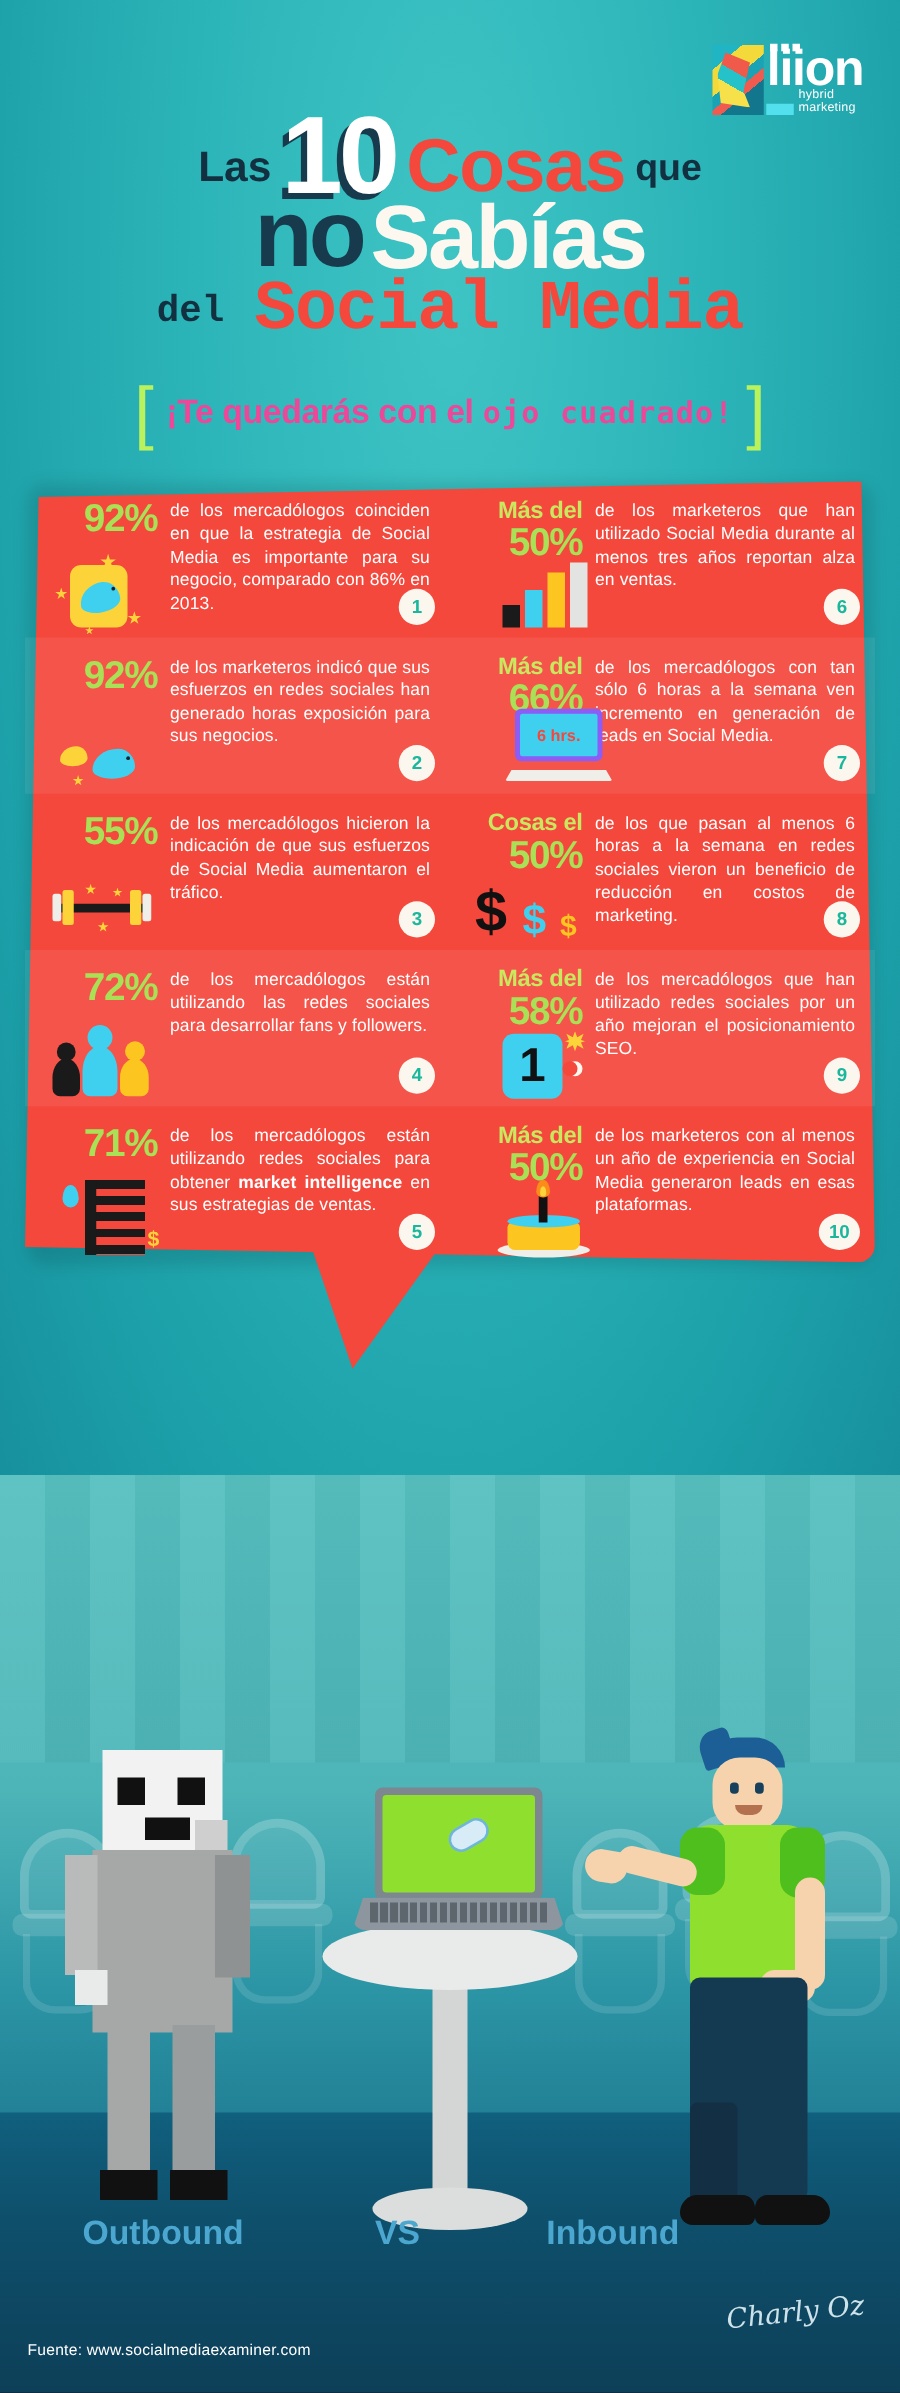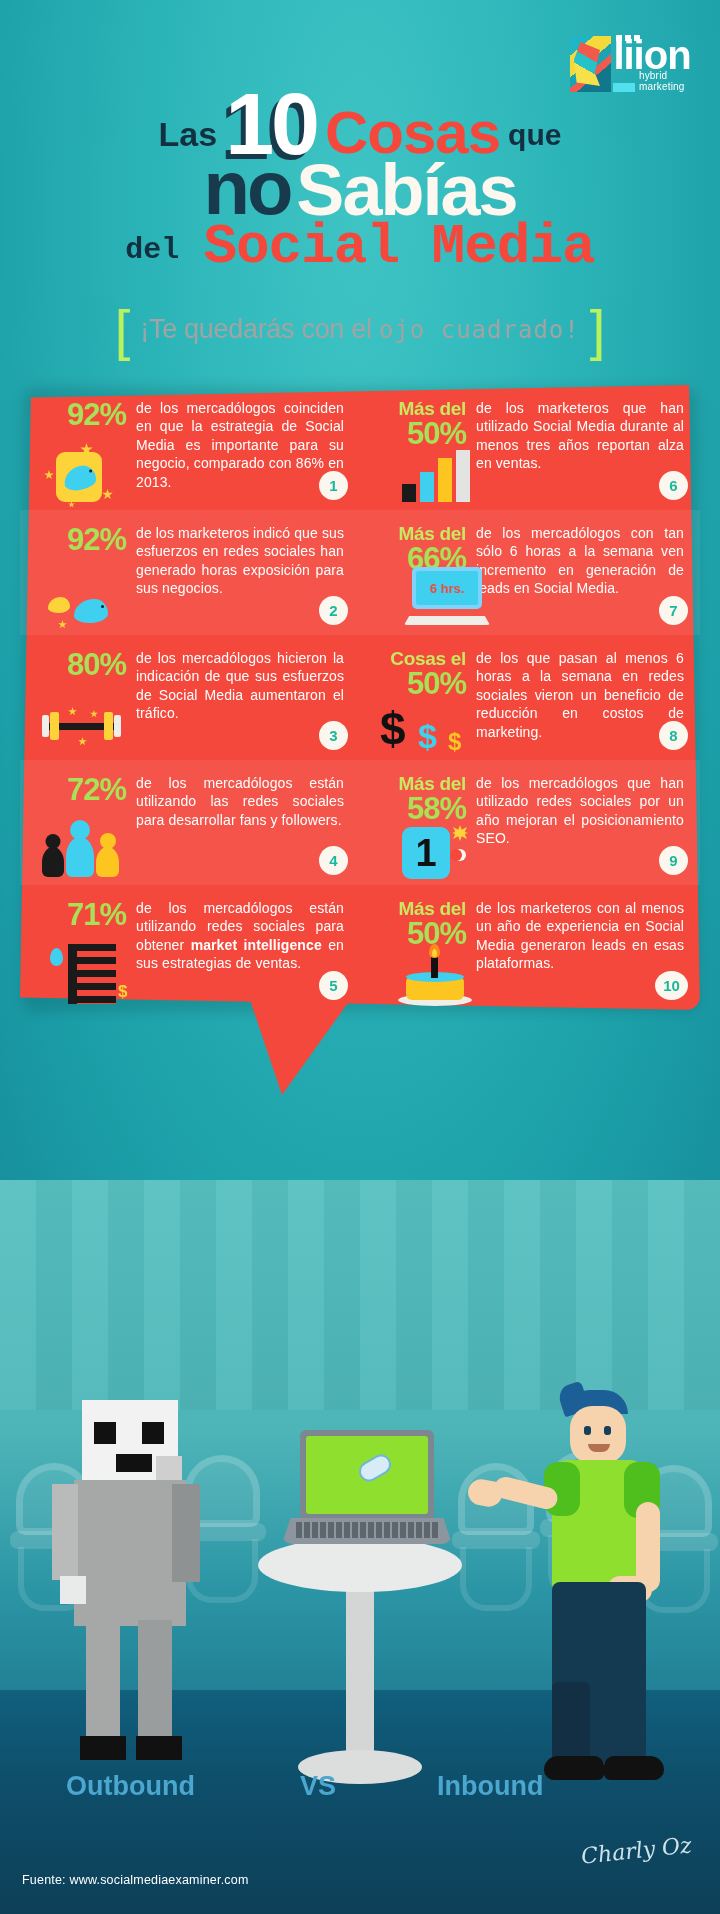--- a/index.html
+++ b/index.html
@@ -66,21 +66,21 @@
 
   .t-line3{ display:flex; align-items:flex-end; justify-content:center; gap:24px; margin-top:-2px;font-family:Liberation Mono, monospace;}
   .t-del{ font-size:30px; font-weight:bold; color:#123040; position:relative; top:-7px;}
   .t-sm{ font-size:56px; font-weight:bold; color:#f4483d; line-height:.95; letter-spacing:-1px;}
 
   .subtitle-wrap{
     position:absolute; left:0; top:310px; width:720px;
     display:flex; align-items:center; justify-content:center; gap:10px;
   }
   .brk{ font-size:56px; color:#b9f25c; font-weight:300; line-height:.7; font-family:"Liberation Sans", sans-serif;}
-  .subtitle{ font-size:27px; font-weight:normal; color:#a3a3a3; letter-spacing:-.3px; white-space:nowrap;}
+  .subtitle{ font-size:27px; font-weight:bold; color:#ec4899; letter-spacing:-.3px; white-space:nowrap;}
   .subtitle .mono{ font-family:"DejaVu Sans Mono", monospace; font-size:24px; letter-spacing:1px;}
 
   
   .panel{
     position:absolute; left:20px; top:385px; width:680px; height:625px;
     background:#f4483d;
     border-radius:14px;
     clip-path: polygon(1.6% 2%, 98.4% 0%, 100% 100%, 0% 98%);
   }
   .panel-shadow{
@@ -152,21 +152,21 @@
   .bld:before{ content:""; position:absolute; left:0; top:0; width:9px; height:60px; background:#1a1a1a;}
   .pin{ position:absolute; left:16px; bottom:40px; width:13px; height:18px; background:#3fd0f0; border-radius:50% 50% 50% 50% / 60% 60% 40% 40%;}
   .dollar-sm{ position:absolute; left:84px; bottom:4px; color:#fcd43a; font-weight:bold; font-size:17px;}
 
   
   .bars{ position:absolute; left:28px; bottom:4px; height:56px; display:flex; align-items:flex-end; gap:4px;}
   .bars div{ width:14px; }
 
   
   .lap{ position:absolute; left:30px; bottom:2px; width:86px; height:62px;}
-  .lap-screen{ position:absolute; left:8px; top:0; width:70px; height:42px; background:#7dd3fc; border-radius:5px; padding:4px;}
+  .lap-screen{ position:absolute; left:8px; top:0; width:70px; height:42px; background:#8b5cf6; border-radius:5px; padding:4px;}
   .lap-in{ width:100%; height:100%; background:#3fd0f0; border-radius:2px; display:flex; align-items:center; justify-content:center;
     color:#f4483d; font-weight:bold; font-size:13px;}
   .lap-base{ position:absolute; left:0; bottom:4px; width:86px; height:9px; background:#f0eee8; border-radius:3px;
     clip-path:polygon(6% 0,94% 0,100% 100%,0 100%);}
 
   
   .dol{ position:absolute; bottom:2px; font-weight:bold; }
 
   
   .cal{ position:absolute; left:28px; bottom:2px; width:48px; height:52px; background:#3fd0f0; border-radius:9px;
@@ -344,21 +344,21 @@
           </div>
         <div class="lap-base"></div>
       </div>
     </div>
     <div class="badge">7</div>
   </div>
 
   <div class="cell">
     <div class="row">
       <div class="stat">
-          <span class="big">80%</span>
+          <span class="big">55%</span>
         </div>
       <div class="desc">de los mercadólogos hicieron la indicación de que sus esfuerzos de Social Media aumentaron el tráfico.</div>
     </div>
     <div class="icon-area">
       <div class="db-bar"></div>
       <div class="db-w" style="left:16px;"></div>
       <div class="db-w2" style="left:8px;"></div>
       <div class="db-w" style="left:70px;"></div>
       <div class="db-w2" style="left:80px;"></div>
       <div class="star" style="left:34px;bottom:40px;width:9px;height:9px;"></div>

